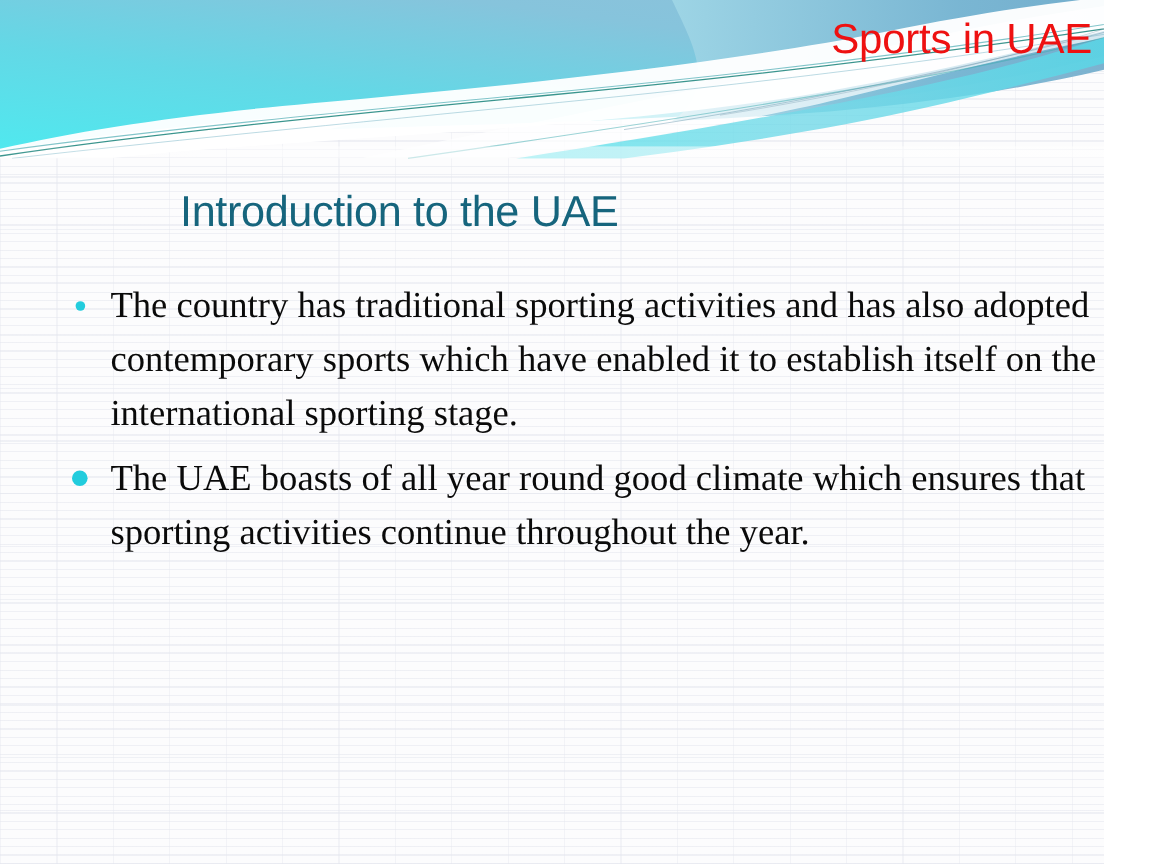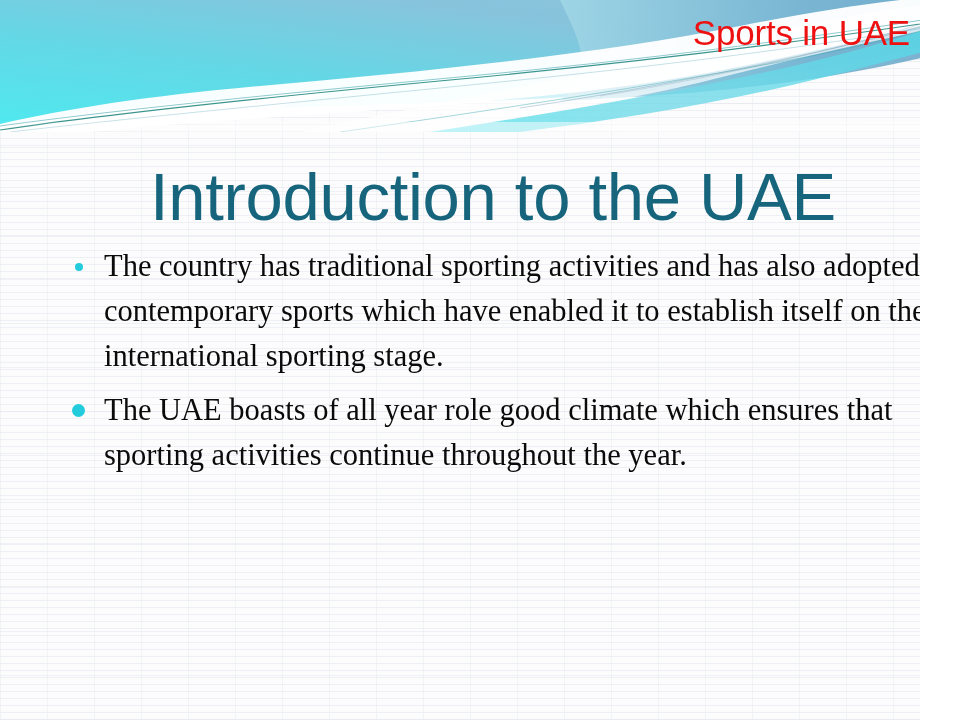--- a/index.html
+++ b/index.html
@@ -77,36 +77,36 @@
     letter-spacing: -0.2px;
   }
 
   
   .slide-title {
     position: absolute;
     left: 150px;
     top: 118px;
     z-index: 5;
     font-family: "Liberation Sans", sans-serif;
-    font-size: 67px;
+    font-size: 36px;
     line-height: 68px;
     font-weight: 400;
     color: #16657d;
     white-space: nowrap;
     letter-spacing: -0.3px;
   }
 
   
   .body-list {
     position: absolute;
     left: 44px;
     top: 228px;
     width: 880px;
     z-index: 5;
-    margin: 16px;
+    margin: 4px;
     padding: 0;
     list-style: none;
   }
   .bullet-item {
     position: relative;
     padding-left: 44px;
     margin: 0 0 9px 0;
     font-family: "Liberation Serif", serif;
     font-size: 30.5px;
     line-height: 45px;
@@ -200,17 +200,17 @@
 
   <h1 class="slide-title">Introduction to the UAE</h1>
 
   <ul class="body-list">
     <li class="bullet-item dot-small">
       <span class="bullet-dot"></span>
       <span class="bullet-text">The country has traditional sporting activities and has also adopted contemporary sports which have enabled it to establish itself on the international sporting stage.</span>
     </li>
     <li class="bullet-item dot-large">
       <span class="bullet-dot"></span>
-      <span class="bullet-text">The UAE boasts of all year role good climate which ensures that sporting activities continue throughout the year.</span>
+      <span class="bullet-text">The UAE boasts of all year round good climate which ensures that sporting activities continue throughout the year.</span>
     </li>
   </ul>
 
 </div>
 
 </body></html>

